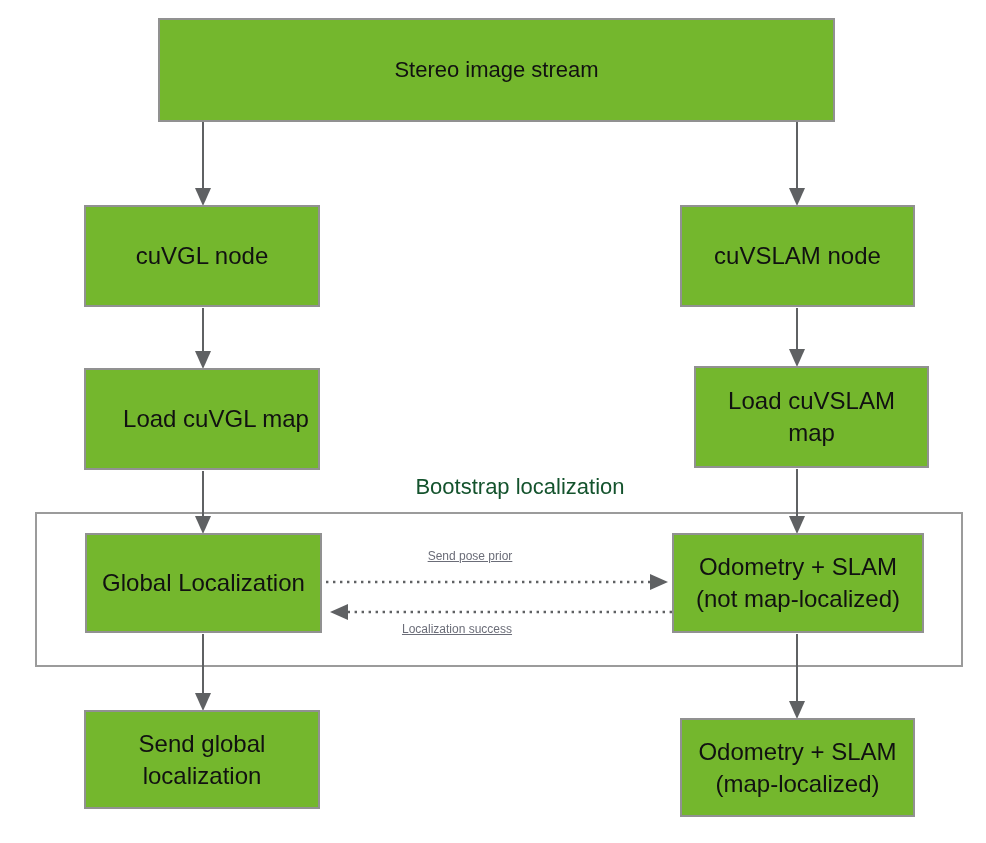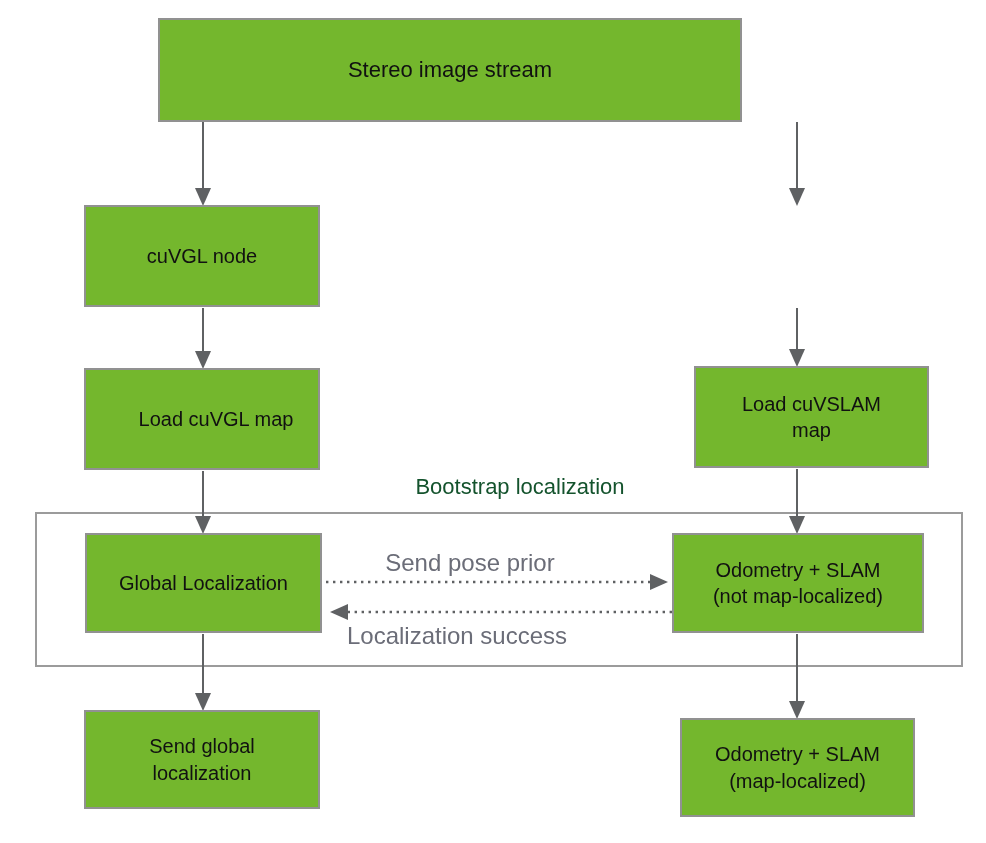--- a/index.html
+++ b/index.html
@@ -20,26 +20,26 @@
   .group-label{
     position:absolute;text-align:center;font-size:22px;color:#14532d;z-index:3;
   }
   svg.edges{position:absolute;left:0;top:0;z-index:1;pointer-events:none;}
   .arrow-line{stroke:var(--arrow);stroke-width:2;}
   .dotted-line{stroke:var(--arrow);stroke-width:2.4;stroke-dasharray:2.4 4.6;fill:none;}
   .arrow-head{fill:var(--arrow);stroke:none;}
   .node{
     position:absolute;display:flex;align-items:center;justify-content:center;
     background:var(--node-fill);border:2px solid var(--node-border);
-    color:#111111;font-size:20px;text-align:center;line-height:1.32;
+    color:#111111;font-size:24px;text-align:center;line-height:1.32;
     white-space:pre-line;z-index:2;
   }
   .node.title{font-size:22px;}
   .edge-label{
-    position:absolute;text-align:center;font-size:24px;color:var(--edge-label-text);z-index:3;
+    position:absolute;text-align:center;font-size:12px;color:var(--edge-label-text);z-index:3;text-decoration:underline;
   }
 </style>
 </head>
 <body>
 
 <div class="canvas">
 
   <div class="group-box" style="left:35px;top:512px;width:928px;height:155px;"></div>
   <div class="group-label" style="left:300px;top:474px;width:440px;">Bootstrap localization</div>
 
@@ -69,24 +69,25 @@
     <line class="arrow-line" x1="797" y1="634" x2="797" y2="701"></line>
     <polygon class="arrow-head" points="797,719 789,701 805,701"></polygon>
 
     <line class="dotted-line" x1="326" y1="582" x2="650" y2="582"></line>
     <polygon class="arrow-head" points="668,582 650,574 650,590"></polygon>
 
     <line class="dotted-line" x1="672" y1="612" x2="348" y2="612"></line>
     <polygon class="arrow-head" points="330,612 348,604 348,620"></polygon>
   </svg>
 
-  <div class="node title" style="left:158px;top:18px;width:584px;height:104px;">Stereo image stream</div>
+  <div class="node title" style="left:158px;top:18px;width:677px;height:104px;">Stereo image stream</div>
 
   <div class="node" style="left:84px;top:205px;width:236px;height:102px;">cuVGL node</div>
 
+  <div class="node" style="left:680px;top:205px;width:235px;height:102px;">cuVSLAM node</div>
 
   <div class="node" style="left:84px;top:368px;width:236px;height:102px;padding-left:28px;">Load cuVGL map</div>
 
   <div class="node" style="left:680px;top:366px;width:235px;height:102px;margin-left:14px;">Load cuVSLAM
 map</div>
 
   <div class="node" style="left:85px;top:533px;width:237px;height:100px;">Global Localization</div>
 
   <div class="node" style="left:672px;top:533px;width:252px;height:100px;">Odometry + SLAM
 (not map-localized)</div>

